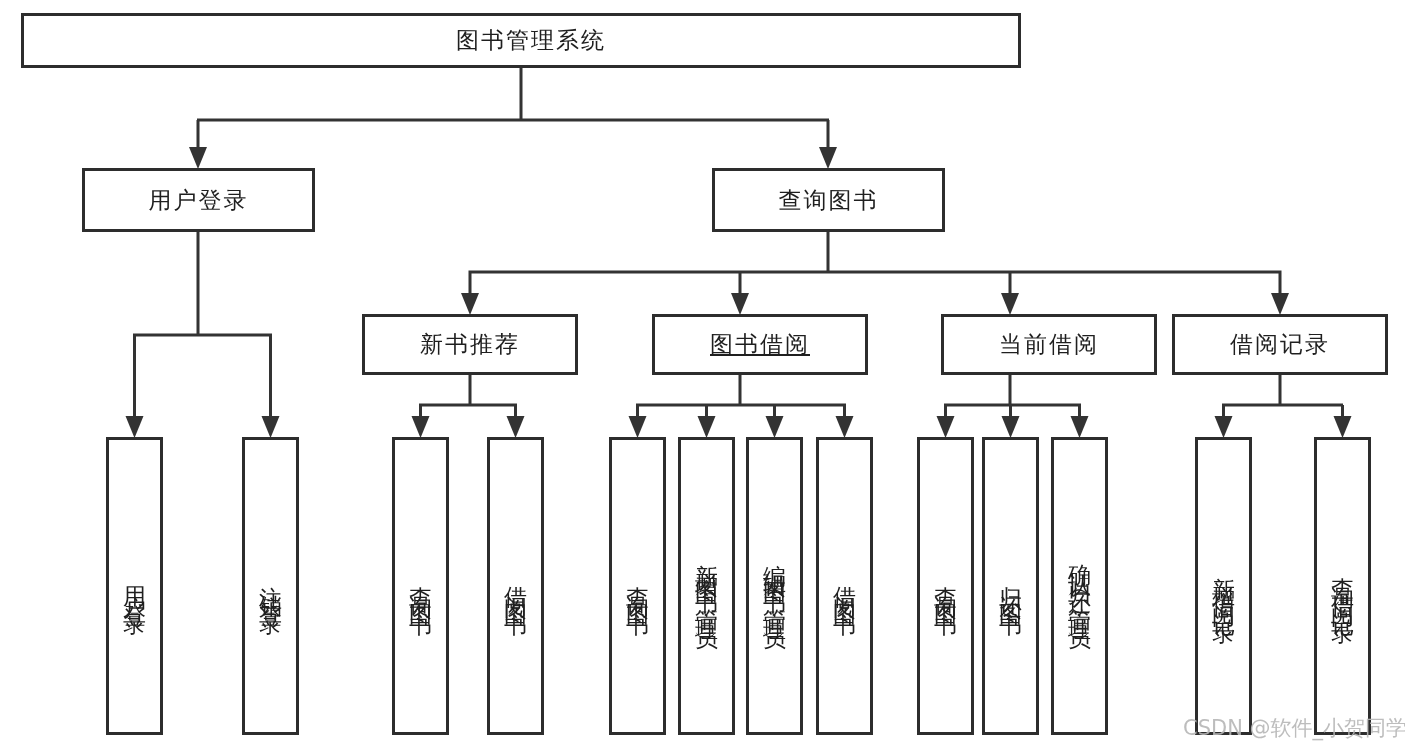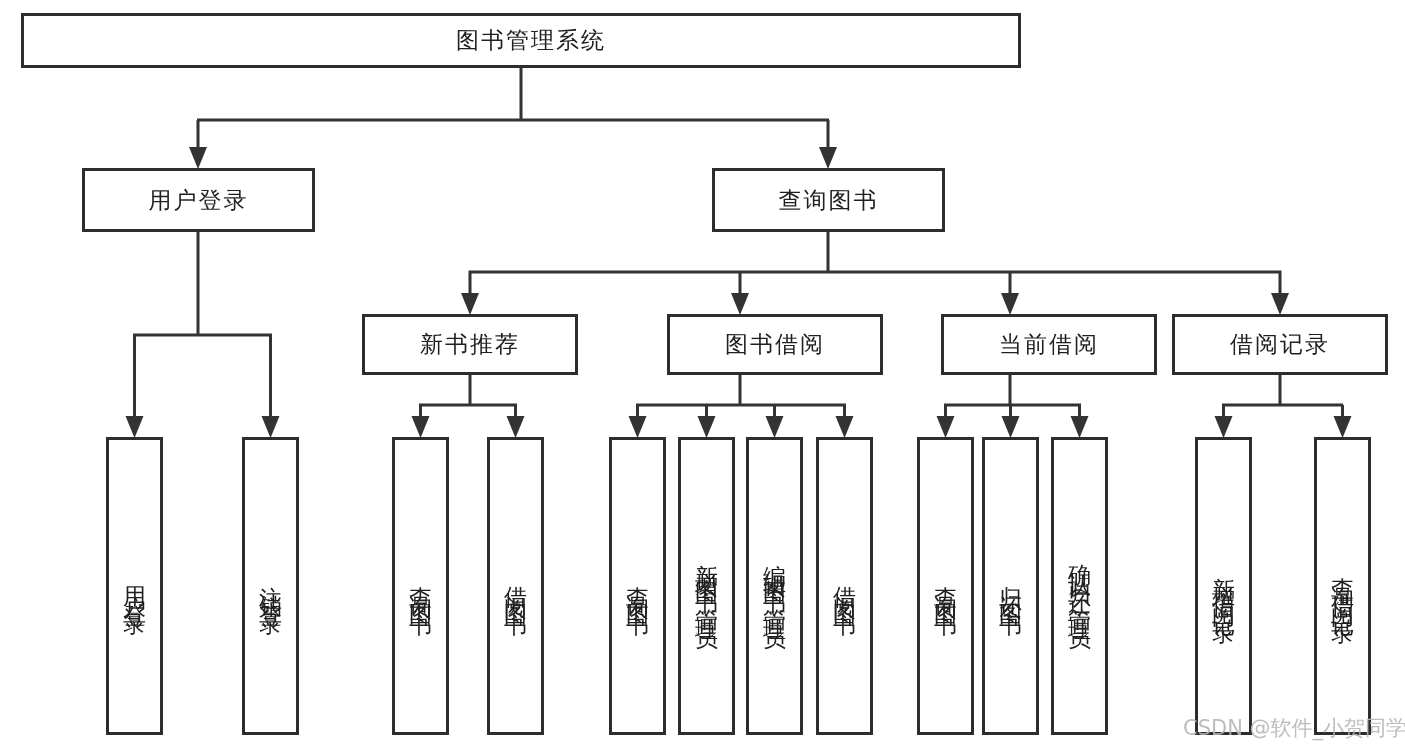--- a/index.html
+++ b/index.html
@@ -38,21 +38,21 @@
     letter-spacing: 9px;
     top: 437px;
     width: 57px;
     height: 298px;
   }
   .root  { left: 21px;  top: 13px;  width: 1000px; height: 55px; padding-left: 20px; }
   .lvl2a { left: 82px;  top: 168px; width: 233px;  height: 64px; }
   .lvl2b { left: 712px; top: 168px; width: 233px;  height: 64px; }
   .lvl3  { top: 314px; width: 216px; height: 61px; }
   .l3a { left: 362px; }
-  .l3b { left: 667px; }
+  .l3b { left: 652px; text-decoration: underline; }
   .l3c { left: 941px; }
   .l3d { left: 1172px; }
   .p1  { left: 106px; }
   .p2  { left: 242px; }
   .p3  { left: 392px; }
   .p4  { left: 487px; }
   .p5  { left: 609px; }
   .p6  { left: 678px; }
   .p7  { left: 746px; }
   .p8  { left: 816px; }

